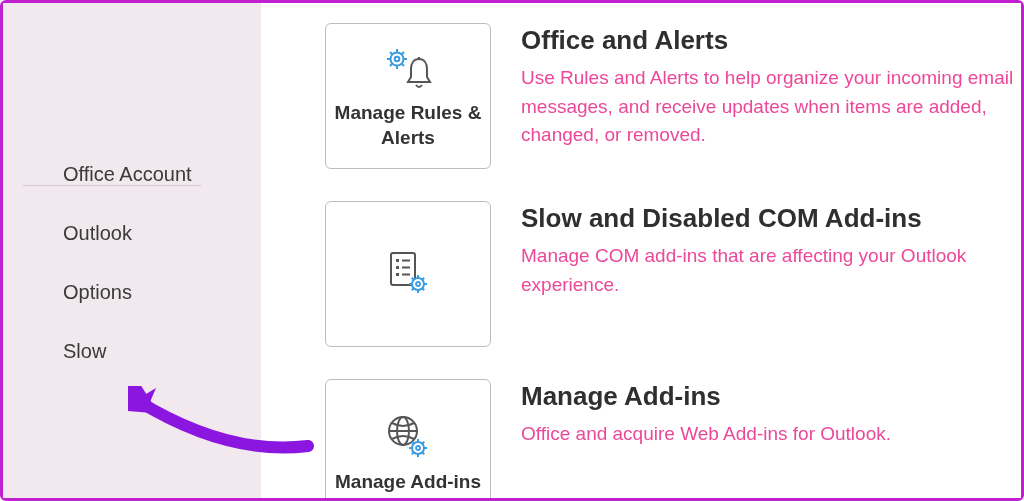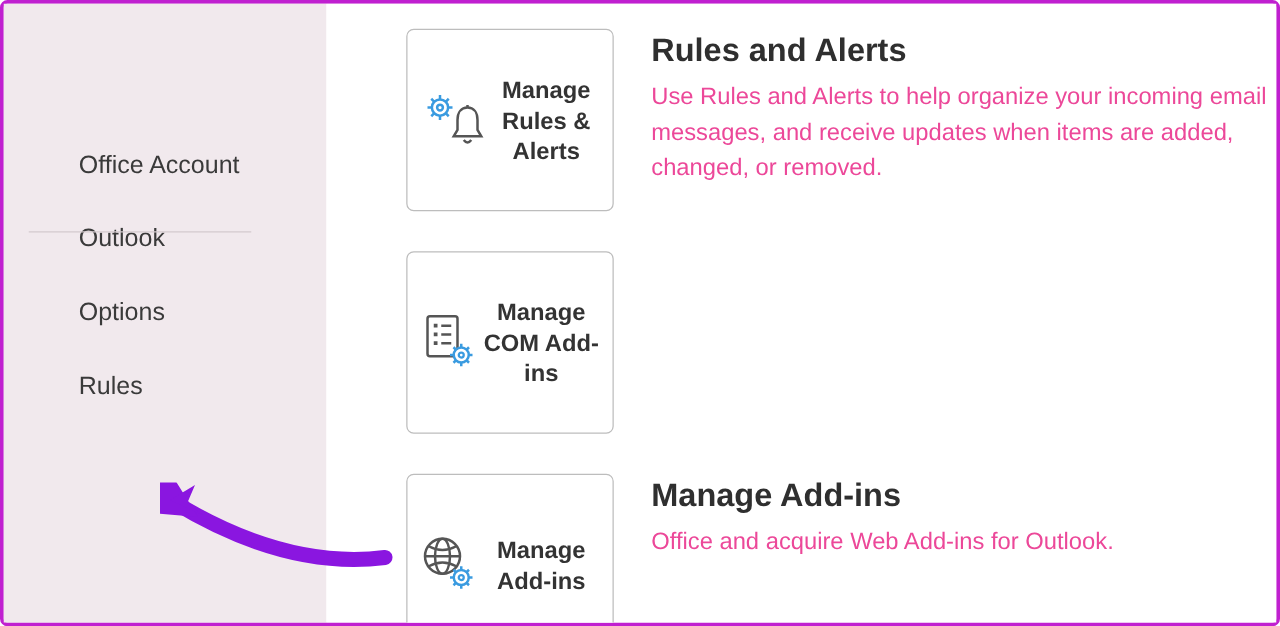--- a/index.html
+++ b/index.html
@@ -18,21 +18,21 @@
       width: 1024px;
       height: 501px;
       border: 3px solid #c020d0;
       border-radius: 6px;
       display: flex;
       background: #fff;
     }
     .sidebar {
       width: 258px;
       background: #f1e9ed;
-      padding-top: 72px;
+      padding-top: 114px;
       position: relative;
     }
     .sidebar-divider {
       position: absolute;
       top: 182px;
       left: 20px;
       right: 60px;
       height: 1px;
       background: #d4cace;
     }
@@ -54,21 +54,21 @@
       margin-bottom: 32px;
       padding-left: 64px;
     }
     .tile {
       width: 166px;
       height: 146px;
       border: 1.5px solid #bdbdbd;
       border-radius: 6px;
       background: #fff;
       display: flex;
-      flex-direction: row;
+      flex-direction: column;
       align-items: center;
       justify-content: center;
       flex-shrink: 0;
       cursor: pointer;
       padding: 8px;
     }
     .tile-icon {
       height: 56px;
       display: flex;
       align-items: center;
@@ -115,21 +115,21 @@
       <div class="sidebar-item">
         <span>Office Account</span>
       </div>
       <div class="sidebar-item">
         <span>Outlook</span>
       </div>
       <div class="sidebar-item">
         <span>Options</span>
       </div>
       <div class="sidebar-item">
-        <span>Rules</span>
+        <span>Slow</span>
       </div>
     </div>
   </div>
 
   <div class="main">
 
     <div class="row">
       <div class="tile">
         <div class="tile-icon">
           <svg width="58" height="48" viewBox="0 0 58 48">
@@ -152,21 +152,21 @@
             <g transform="translate(28,12)">
               <path d="M12 2 C7 2 4 6 4 12 L4 20 L1 25 L23 25 L20 20 L20 12 C20 6 17 2 12 2 Z" fill="none" stroke="#555" stroke-width="2"></path>
               <path d="M9 28 Q12 32 15 28" fill="none" stroke="#555" stroke-width="2"></path>
               <line x1="12" y1="0" x2="12" y2="2" stroke="#555" stroke-width="2"></line>
             </g>
           </svg>
         </div>
         <div class="tile-label">Manage Rules &amp; Alerts</div>
       </div>
       <div class="content">
-        <div class="content-title">Rules and Alerts</div>
+        <div class="content-title">Office and Alerts</div>
         <div class="content-desc">Use Rules and Alerts to help organize your incoming email messages, and receive updates when items are added, changed, or removed.</div>
       </div>
     </div>
 
     <div class="row">
       <div class="tile">
         <div class="tile-icon">
           <svg width="50" height="50" viewBox="0 0 50 50">
 
             <rect x="8" y="4" width="24" height="32" rx="2" fill="none" stroke="#555" stroke-width="2"></rect>
@@ -186,21 +186,24 @@
                 <line x1="0" y1="9" x2="3" y2="9"></line>
                 <line x1="15" y1="9" x2="18" y2="9"></line>
                 <line x1="2.8" y1="2.8" x2="4.8" y2="4.8"></line>
                 <line x1="13.2" y1="13.2" x2="15.2" y2="15.2"></line>
                 <line x1="2.8" y1="15.2" x2="4.8" y2="13.2"></line>
                 <line x1="13.2" y1="4.8" x2="15.2" y2="2.8"></line>
               </g>
             </g>
           </svg>
         </div>
-        <div class="tile-label">Manage COM Add-ins</div>
+      </div>
+      <div class="content">
+        <div class="content-title">Slow and Disabled COM Add-ins</div>
+        <div class="content-desc">Manage COM add-ins that are affecting your Outlook experience.</div>
       </div>
     </div>
 
     <div class="row">
       <div class="tile">
         <div class="tile-icon">
           <svg width="50" height="50" viewBox="0 0 50 50">
 
             <circle cx="20" cy="18" r="14" fill="none" stroke="#555" stroke-width="2"></circle>
             <ellipse cx="20" cy="18" rx="6" ry="14" fill="none" stroke="#555" stroke-width="2"></ellipse>

